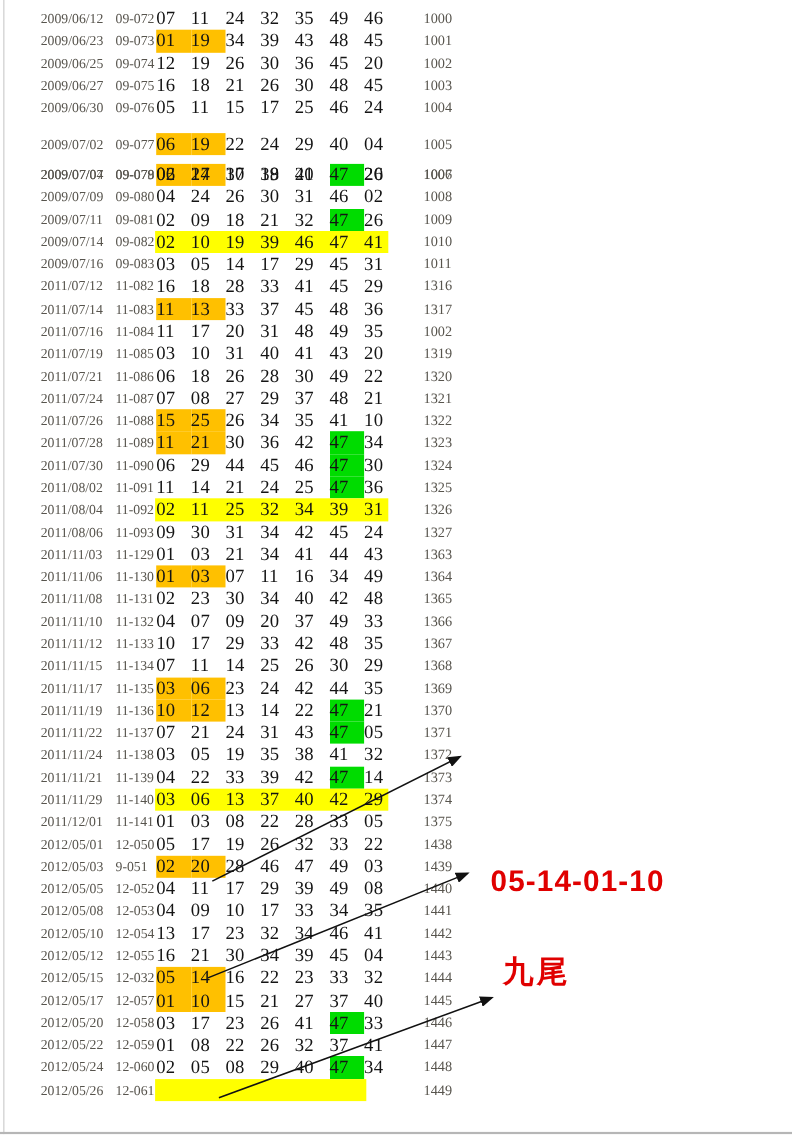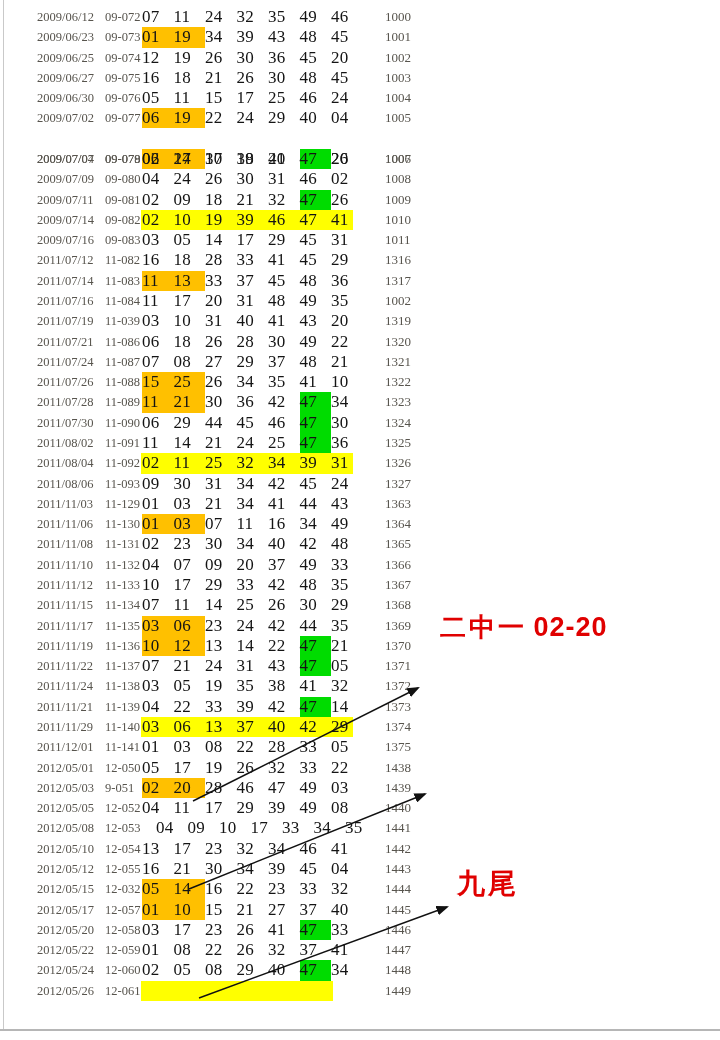--- a/index.html
+++ b/index.html
@@ -97,21 +97,21 @@
         <span class="c-id">09-076</span>
         <span class="c-num" style="left: 142px;">05</span>
         <span class="c-num" style="left: 173.5px;">11</span>
         <span class="c-num" style="left: 205px;">15</span>
         <span class="c-num" style="left: 236.5px;">17</span>
         <span class="c-num" style="left: 268px;">25</span>
         <span class="c-num" style="left: 299.5px;">46</span>
         <span class="c-num" style="left: 331px;">24</span>
         <span class="c-seq">1004</span>
       </div>
-      <div class="row" style="top: 108px;">
+      <div class="row" style="top: 121px;">
         <span class="c-date">2009/07/02</span>
         <span class="c-id">09-077</span>
         <span class="c-num bg-o" style="left: 142px;">06</span>
         <span class="c-num bg-o" style="left: 173.5px;">19</span>
         <span class="c-num" style="left: 205px;">22</span>
         <span class="c-num" style="left: 236.5px;">24</span>
         <span class="c-num" style="left: 268px;">29</span>
         <span class="c-num" style="left: 299.5px;">40</span>
         <span class="c-num" style="left: 331px;">04</span>
         <span class="c-seq">1005</span>
@@ -220,21 +220,21 @@
         <span class="c-num" style="left: 173.5px;">17</span>
         <span class="c-num" style="left: 205px;">20</span>
         <span class="c-num" style="left: 236.5px;">31</span>
         <span class="c-num" style="left: 268px;">48</span>
         <span class="c-num" style="left: 299.5px;">49</span>
         <span class="c-num" style="left: 331px;">35</span>
         <span class="c-seq">1002</span>
       </div>
       <div class="row" style="top: 311.275px;">
         <span class="c-date">2011/07/19</span>
-        <span class="c-id">11-039</span>
+        <span class="c-id">11-085</span>
         <span class="c-num" style="left: 142px;">03</span>
         <span class="c-num" style="left: 173.5px;">10</span>
         <span class="c-num" style="left: 205px;">31</span>
         <span class="c-num" style="left: 236.5px;">40</span>
         <span class="c-num" style="left: 268px;">41</span>
         <span class="c-num" style="left: 299.5px;">43</span>
         <span class="c-num" style="left: 331px;">20</span>
         <span class="c-seq">1319</span>
       </div>
       <div class="row" style="top: 331.56px;">
@@ -520,21 +520,21 @@
         <span class="c-id">12-052</span>
         <span class="c-num" style="left: 142px;">04</span>
         <span class="c-num" style="left: 173.5px;">11</span>
         <span class="c-num" style="left: 205px;">17</span>
         <span class="c-num" style="left: 236.5px;">29</span>
         <span class="c-num" style="left: 268px;">39</span>
         <span class="c-num" style="left: 299.5px;">49</span>
         <span class="c-num" style="left: 331px;">08</span>
         <span class="c-seq">1440</span>
       </div>
-      <div class="row" style="top: 818.4px; text-align: right;">
+      <div class="row" style="top: 818.4px;">
         <span class="c-date">2012/05/08</span>
         <span class="c-id">12-053</span>
         <span class="c-num" style="left: 142px;">04</span>
         <span class="c-num" style="left: 173.5px;">09</span>
         <span class="c-num" style="left: 205px;">10</span>
         <span class="c-num" style="left: 236.5px;">17</span>
         <span class="c-num" style="left: 268px;">33</span>
         <span class="c-num" style="left: 299.5px;">34</span>
         <span class="c-num" style="left: 331px;">35</span>
         <span class="c-seq">1441</span>
@@ -642,20 +642,19 @@
     <defs>
       <marker id="ah" markerWidth="9" markerHeight="7" refX="7.5" refY="3.5" orient="auto">
         <path d="M0,0 L9,3.5 L0,7 z" fill="#111"></path>
       </marker>
     </defs>
     <line x1="193" y1="801" x2="418" y2="688" stroke="#111" stroke-width="1.4" marker-end="url(#ah)"></line>
     <line x1="189" y1="889" x2="425" y2="794" stroke="#111" stroke-width="1.4" marker-end="url(#ah)"></line>
     <line x1="199" y1="998" x2="447" y2="907" stroke="#111" stroke-width="1.4" marker-end="url(#ah)"></line>
   </svg>
 
-  <div id="ann1" class="ann">
-    <span class="zh">二中一</span>
-    <span class="num">02-20</span>
+  <div id="ann2b" class="ann">
+    <span class="num">05-14-01-10</span>
   </div>
   <div id="ann3" class="ann">
     <span class="zh">九尾</span>
   </div>
 </div>
 
 </body></html>

